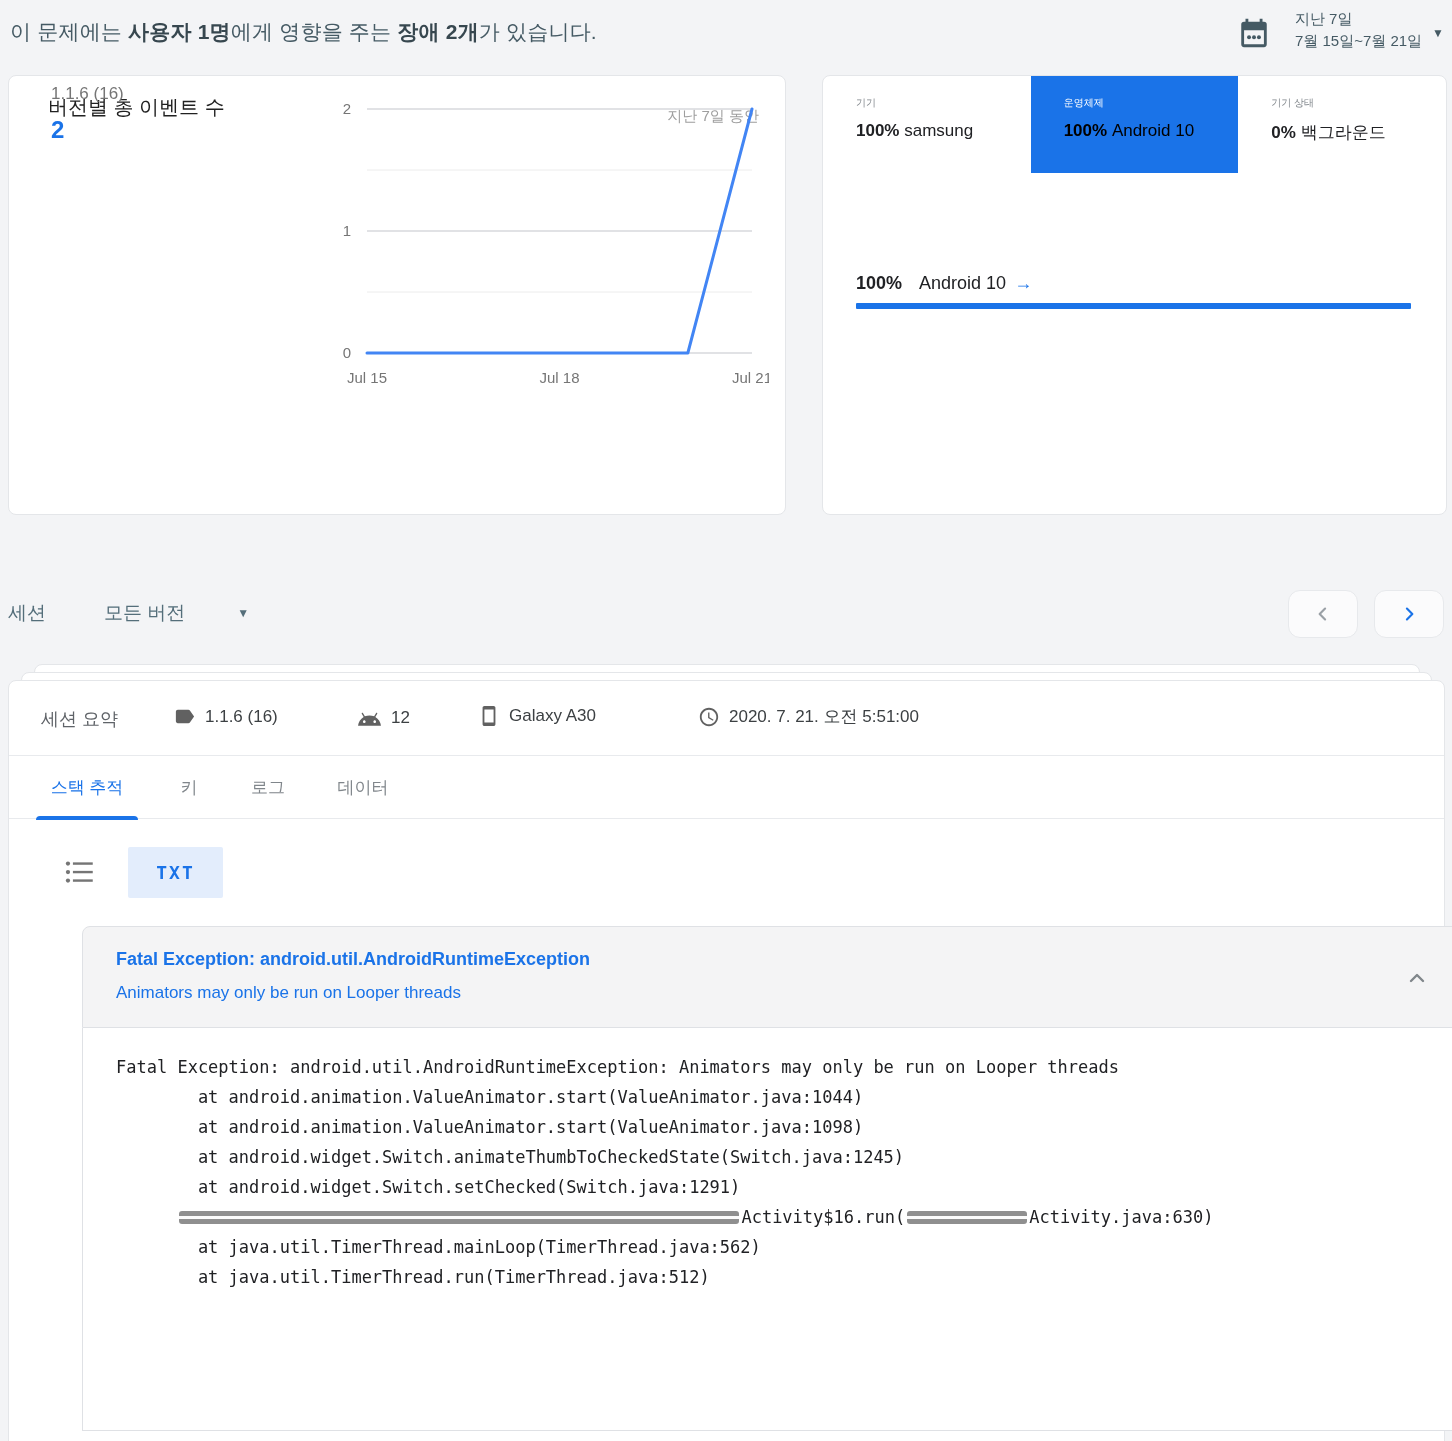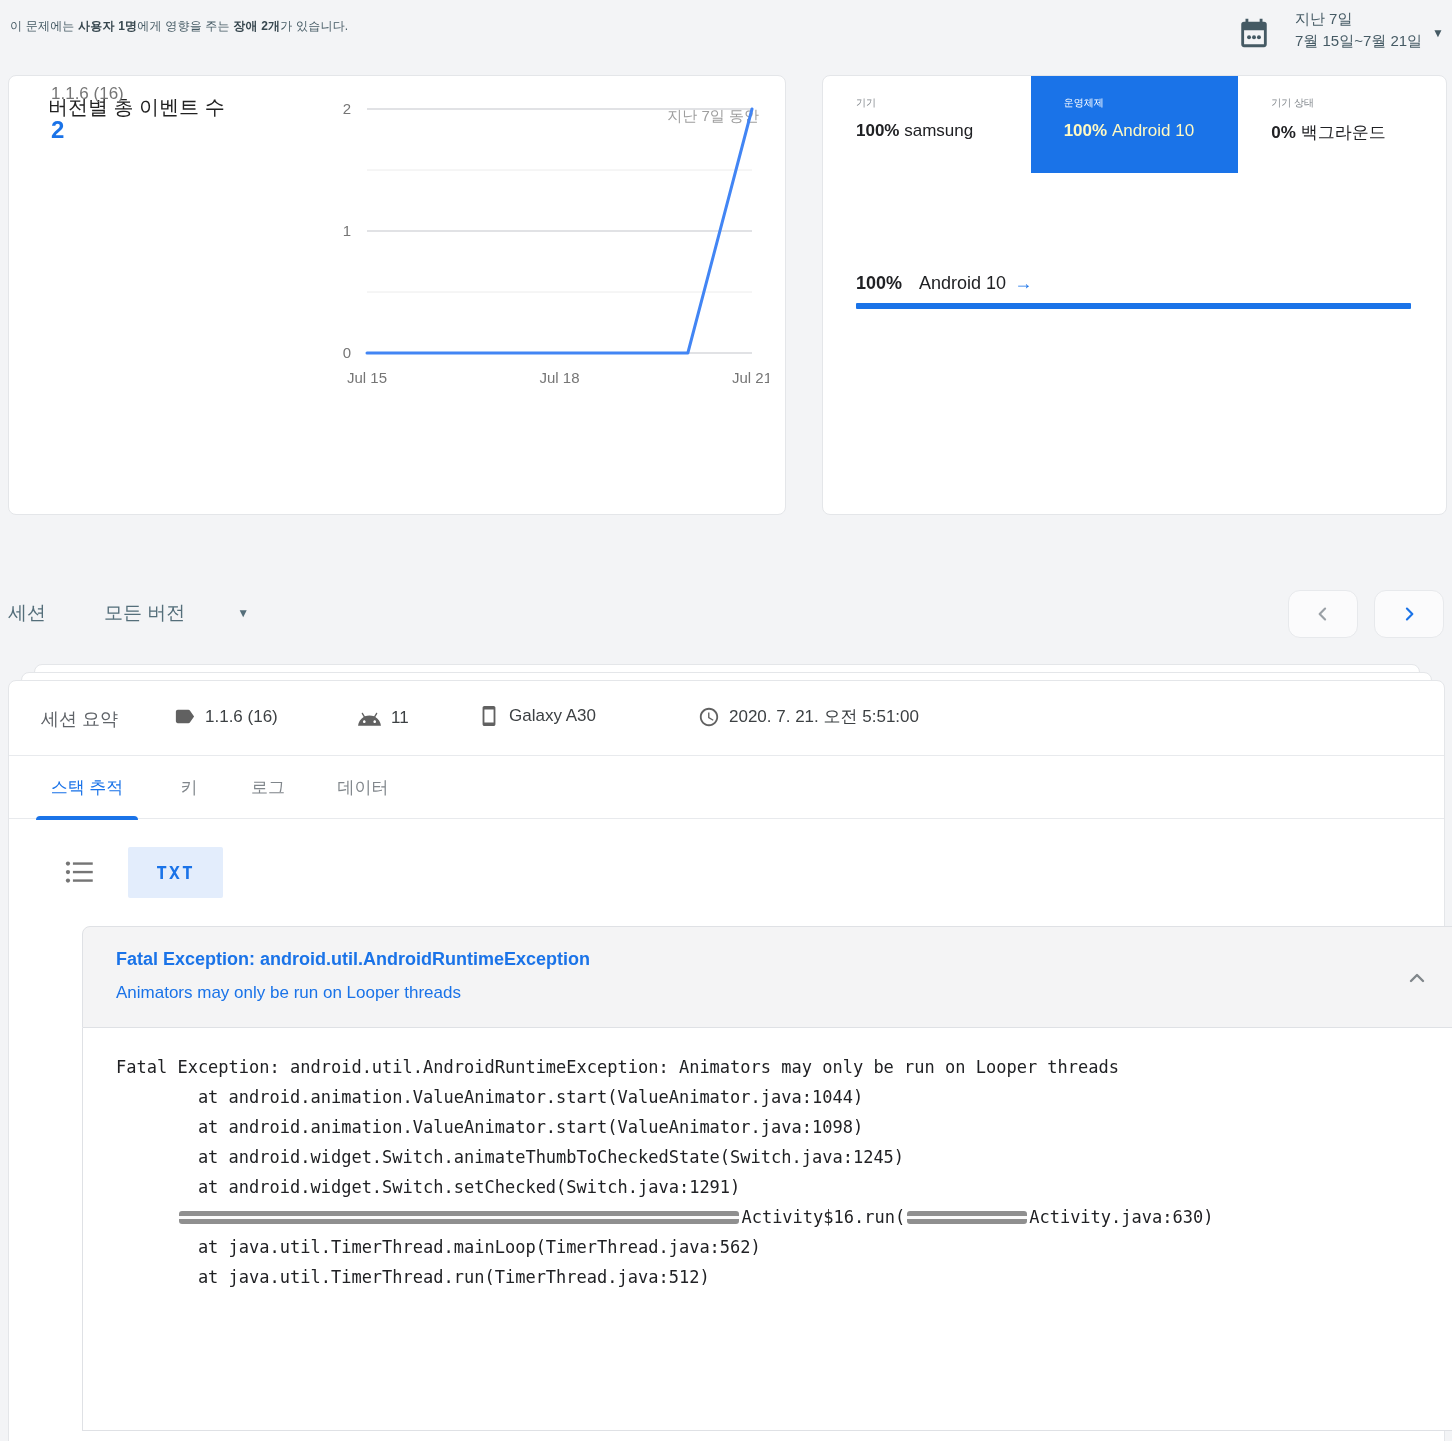--- a/index.html
+++ b/index.html
@@ -1,21 +1,21 @@
 <!DOCTYPE html>
 <html><head>
 <meta charset="utf-8">
 <style>
   * { margin:0; padding:0; box-sizing:border-box; }
   html,body { background:#f3f4f6; }
   body { font-family:"Liberation Sans","DejaVu Sans",sans-serif; color:#3c4043; }
   .page { position:relative; width:1452px; height:1441px; overflow:hidden; background:#f3f4f6; }
 
   
-  .top-header { position:absolute; left:10px; top:18px; font-size:12px; color:#455a64; letter-spacing:.2px; }
+  .top-header { position:absolute; left:10px; top:18px; font-size:21px; color:#455a64; letter-spacing:.2px; }
   .top-header b { font-weight:700; color:#37474f; }
   .date-picker { position:absolute; right:8px; top:8px; display:flex; align-items:flex-start; cursor:pointer; }
   .date-picker svg { width:34px; height:34px; margin-top:8px; color:#455a64; }
   .date-picker .dates { margin-left:24px; font-size:15px; line-height:22px; color:#455a64; }
   .date-picker .caret { margin-left:10px; margin-top:18px; font-size:12px; color:#455a64; }
 
   
   .card { position:absolute; background:#fff; border:1px solid #e4e6e9; border-radius:8px; }
   .chart-card { left:8px; top:75px; width:778px; height:440px; }
   .chart-card .title { position:absolute; left:39px; top:93px; font-size:20px; font-weight:500; color:#212121; }
@@ -28,21 +28,21 @@
 
   .bd-card { left:822px; top:75px; width:625px; height:440px; overflow:hidden; }
   .bd-tabs { display:flex; height:97px; }
   .bd-tab { width:33.333%; height:97px; padding:20px 0 0 33px; cursor:pointer; }
   .bd-tab .tab-label { font-size:10px; color:#80868b; }
   .bd-tab .tab-value { margin-top:11px; font-size:17px; color:#202124; }
   .bd-tab .pct { font-weight:700; }
   .bd-tab .nm  { font-weight:500; }
   .bd-tab.selected { background:#1a73e8; }
   .bd-tab.selected .tab-label { color:#fff; }
-  .bd-tab.selected .tab-value { color:#fef9c3; font-weight:700; }
+  .bd-tab.selected .tab-value { color:#000000; font-weight:700; }
   .bd-row { position:absolute; left:33px; top:197px; font-size:18px; color:#202124; }
   .bd-row .pct { font-weight:700; margin-right:17px; }
   .bd-row .arrow { color:#1a73e8; margin-left:8px; }
   .bd-bar { position:absolute; left:33px; top:227px; width:555px; height:6px; background:#1a73e8; border-radius:1px; }
 
   
   .session-row-title { position:absolute; left:8px; top:600px; font-size:19px; color:#546e7a; }
   .version-filter { position:absolute; left:104px; top:600px; font-size:19px; color:#546e7a; cursor:pointer; }
   .version-filter .caret { margin-left:52px; font-size:12px; vertical-align:2px; color:#546e7a; }
   .nav-btn { position:absolute; top:590px; width:70px; height:48px; background:#fbfbfc; border:1px solid #e7e9ec; border-radius:12px; display:flex; align-items:center; justify-content:center; cursor:pointer; }
@@ -177,21 +177,21 @@
       <div class="summary-item si-version">
         <svg width="23" height="23" viewBox="0 0 24 24">
             <path fill="currentColor" d="M17.63 5.84C17.27 5.33 16.67 5 16 5L5 5.01C3.9 5.01 3 5.9 3 7v10c0 1.1.9 1.99 2 1.99L16 19c.67 0 1.27-.33 1.63-.84L22 12l-4.37-6.16z"></path>
           </svg>
         <span>1.1.6 (16)</span>
       </div>
       <div class="summary-item si-os">
         <svg width="25" height="25" viewBox="0 0 24 24">
             <path fill="currentColor" d="M17.6 11.48l1.84-3.18c.16-.31.04-.69-.26-.85-.29-.15-.65-.06-.83.22l-1.88 3.24c-2.86-1.21-6.08-1.21-8.94 0L5.65 7.67c-.19-.29-.58-.38-.87-.2-.28.18-.37.54-.22.83l1.84 3.18C3.3 13.25 1.28 16.44 1 20h22c-.28-3.56-2.3-6.75-5.4-8.52zM7 17.25c-.69 0-1.25-.56-1.25-1.25s.56-1.25 1.25-1.25 1.25.56 1.25 1.25-.56 1.25-1.25 1.25zm10 0c-.69 0-1.25-.56-1.25-1.25s.56-1.25 1.25-1.25 1.25.56 1.25 1.25-.56 1.25-1.25 1.25z"></path>
           </svg>
-        <span>11</span>
+        <span>12</span>
       </div>
       <div class="summary-item si-device">
         <svg width="22" height="22" viewBox="0 0 24 24">
             <path fill="currentColor" d="M17 1.01L7 1c-1.1 0-2 .9-2 2v18c0 1.1.9 2 2 2h10c1.1 0 2-.9 2-2V3c0-1.1-.9-1.99-2-1.99zM17 19H7V5h10v14z"></path>
           </svg>
         <span>Galaxy A30</span>
       </div>
       <div class="summary-item si-time">
         <svg width="22" height="22" viewBox="0 0 24 24">
             <path fill="currentColor" d="M11.99 2C6.47 2 2 6.48 2 12s4.47 10 9.99 10C17.52 22 22 17.52 22 12S17.52 2 11.99 2zM12 20c-4.42 0-8-3.58-8-8s3.58-8 8-8 8 3.58 8 8-3.58 8-8 8zm.5-13H11v6l5.25 3.15.75-1.23-4.5-2.67z"></path>

